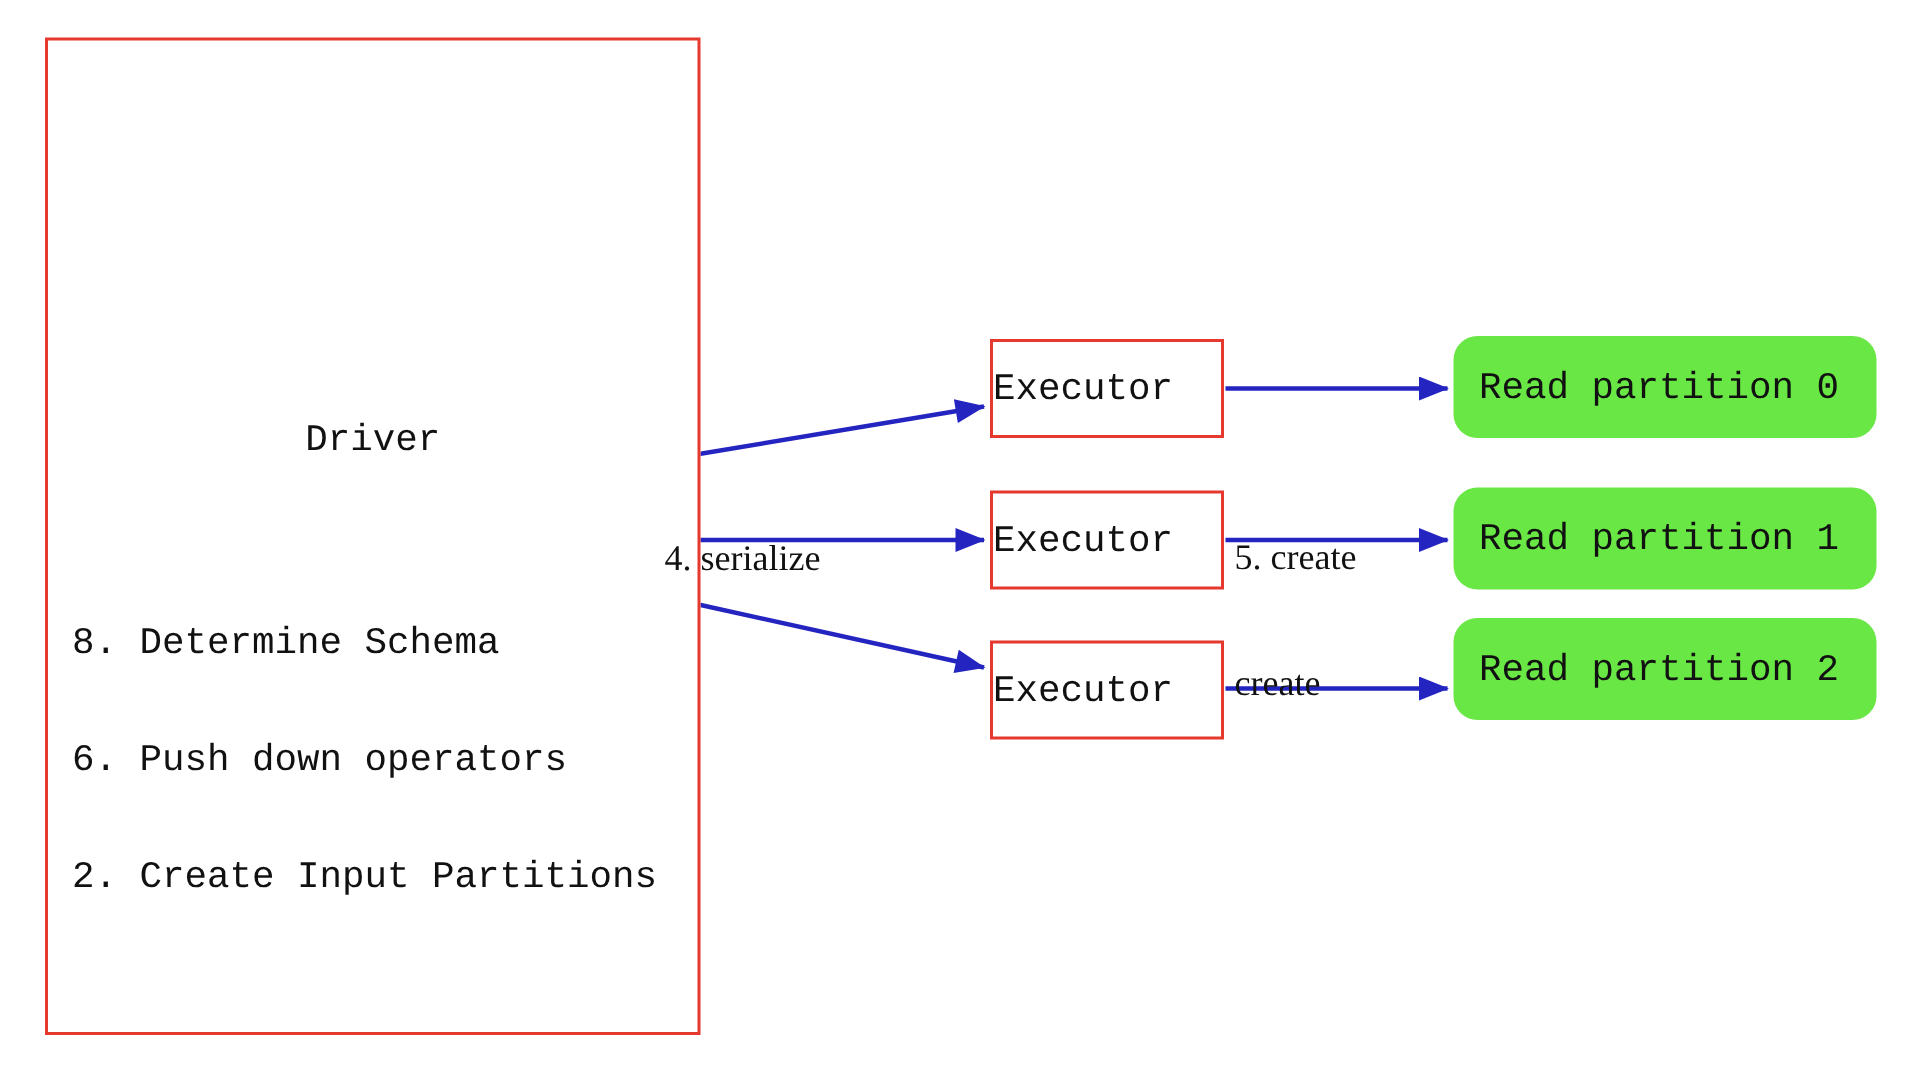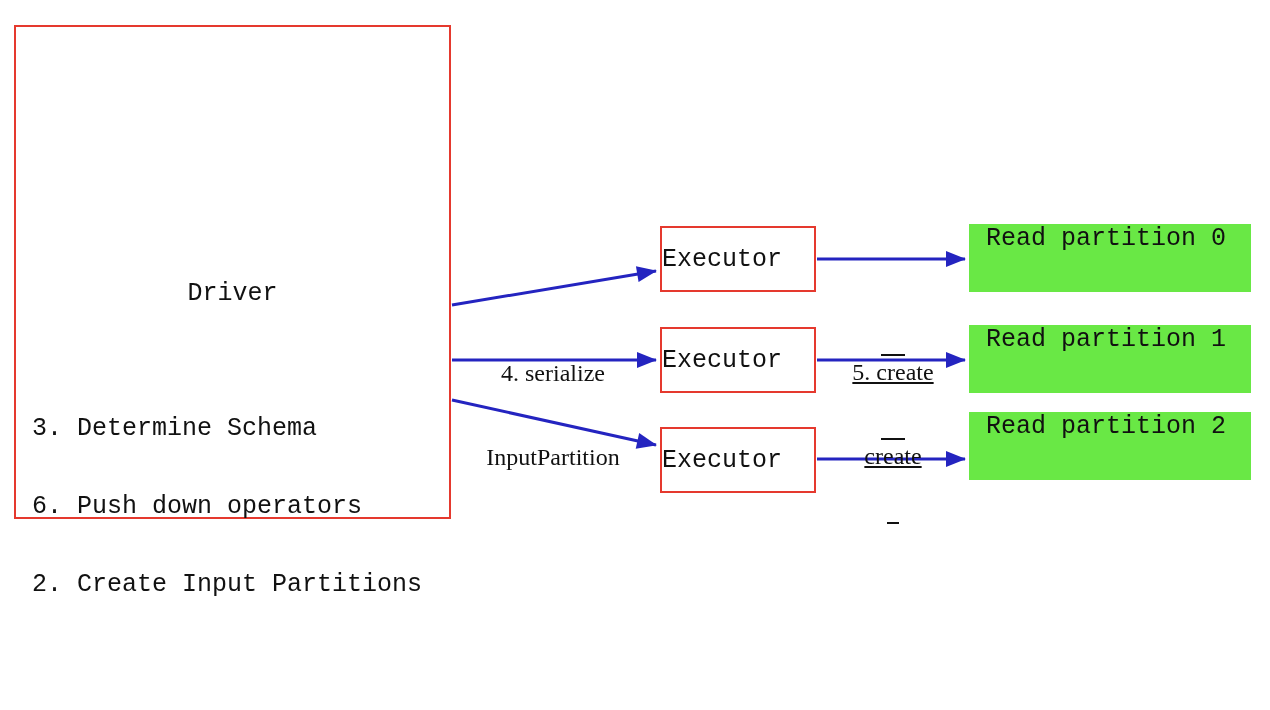--- a/index.html
+++ b/index.html
@@ -28,22 +28,22 @@
   }
   .arrow-line {
     stroke: var(--arrow-blue);
     stroke-width: 3;
     fill: none;
   }
   .arrow-head { fill: var(--arrow-blue); }
 
   .driver-box {
     position: absolute;
-    left: 14px; top: 25px;
-    width: 437px; height: 494px;
+    left: 30px; top: 25px;
+    width: 437px; height: 665px;
     border: 2px solid var(--box-red);
     background: var(--background);
   }
   .driver-title {
     position: absolute;
     left: 0; top: 254px;
     width: 100%;
     text-align: center;
     font-size: 25px;
     line-height: 26px;
@@ -72,40 +72,41 @@
   .executor-1 { top: 226px; }
   .executor-2 { top: 327px; }
   .executor-3 { top: 427px; }
 
   .partition-box {
     position: absolute;
     left: 969px;
     width: 282px; height: 68px;
     background: var(--partition-green);
     display: flex;
-    align-items: flex-start;
+    align-items: center;
     padding-left: 17px;
     font-size: 25px;
     white-space: pre;
+    border-radius: 16px;
   }
   .partition-0 { top: 224px; }
   .partition-1 { top: 325px; }
   .partition-2 { top: 412px; }
 
   .edge-label {
     position: absolute;
     font-family: "Liberation Serif", "DejaVu Serif", serif;
     font-size: 24px;
     line-height: 28px;
-    text-align: center;
+    text-align: left;
     color: var(--text);
     white-space: pre;
   }
   .edge-label-serialize { left: 443px; top: 303px; width: 220px; }
-  .edge-label-reader   { left: 823px; top: 302px; width: 140px; text-decoration: underline; }
+  .edge-label-reader   { left: 823px; top: 302px; width: 140px; }
 </style>
 </head>
 <body>
 
 <div class="stage">
 
   <svg class="arrow-layer" viewBox="0 0 1270 710" xmlns="http://www.w3.org/2000/svg">
     <defs>
       <marker id="head" markerUnits="userSpaceOnUse" markerWidth="22" markerHeight="16" viewBox="0 0 20 16" refX="19" refY="8" orient="auto">
         <path class="arrow-head" d="M0,0 L20,8 L0,16 Z"></path>
@@ -115,21 +116,21 @@
     <line class="arrow-line" x1="452" y1="360" x2="656" y2="360" marker-end="url(#head)"></line>
     <line class="arrow-line" x1="452" y1="400" x2="656" y2="445" marker-end="url(#head)"></line>
     <line class="arrow-line" x1="817" y1="259" x2="965" y2="259" marker-end="url(#head)"></line>
     <line class="arrow-line" x1="817" y1="360" x2="965" y2="360" marker-end="url(#head)"></line>
     <line class="arrow-line" x1="817" y1="459" x2="965" y2="459" marker-end="url(#head)"></line>
   </svg>
 
   <div class="driver-box">
     <div class="driver-title">Driver</div>
     <div class="driver-steps">
-      <div>3. Determine Schema</div>
+      <div>8. Determine Schema</div>
       <div>6. Push down operators</div>
       <div>2. Create Input Partitions</div>
     </div>
   </div>
 
   <div class="executor-box executor-1">
     <span>Executor</span>
   </div>
   <div class="executor-box executor-2">
     <span>Executor</span>
@@ -143,20 +144,19 @@
   </div>
   <div class="partition-box partition-1">
     <span>Read partition 1</span>
   </div>
   <div class="partition-box partition-2">
     <span>Read partition 2</span>
   </div>
 
   <div class="edge-label edge-label-serialize">
     <div>4. serialize</div>
-    <div>InputPartition</div>
   </div>
   <div class="edge-label edge-label-reader">
     <div>5. create</div>
     <div>create</div>
   </div>
 
 </div>
 
 </body></html>

